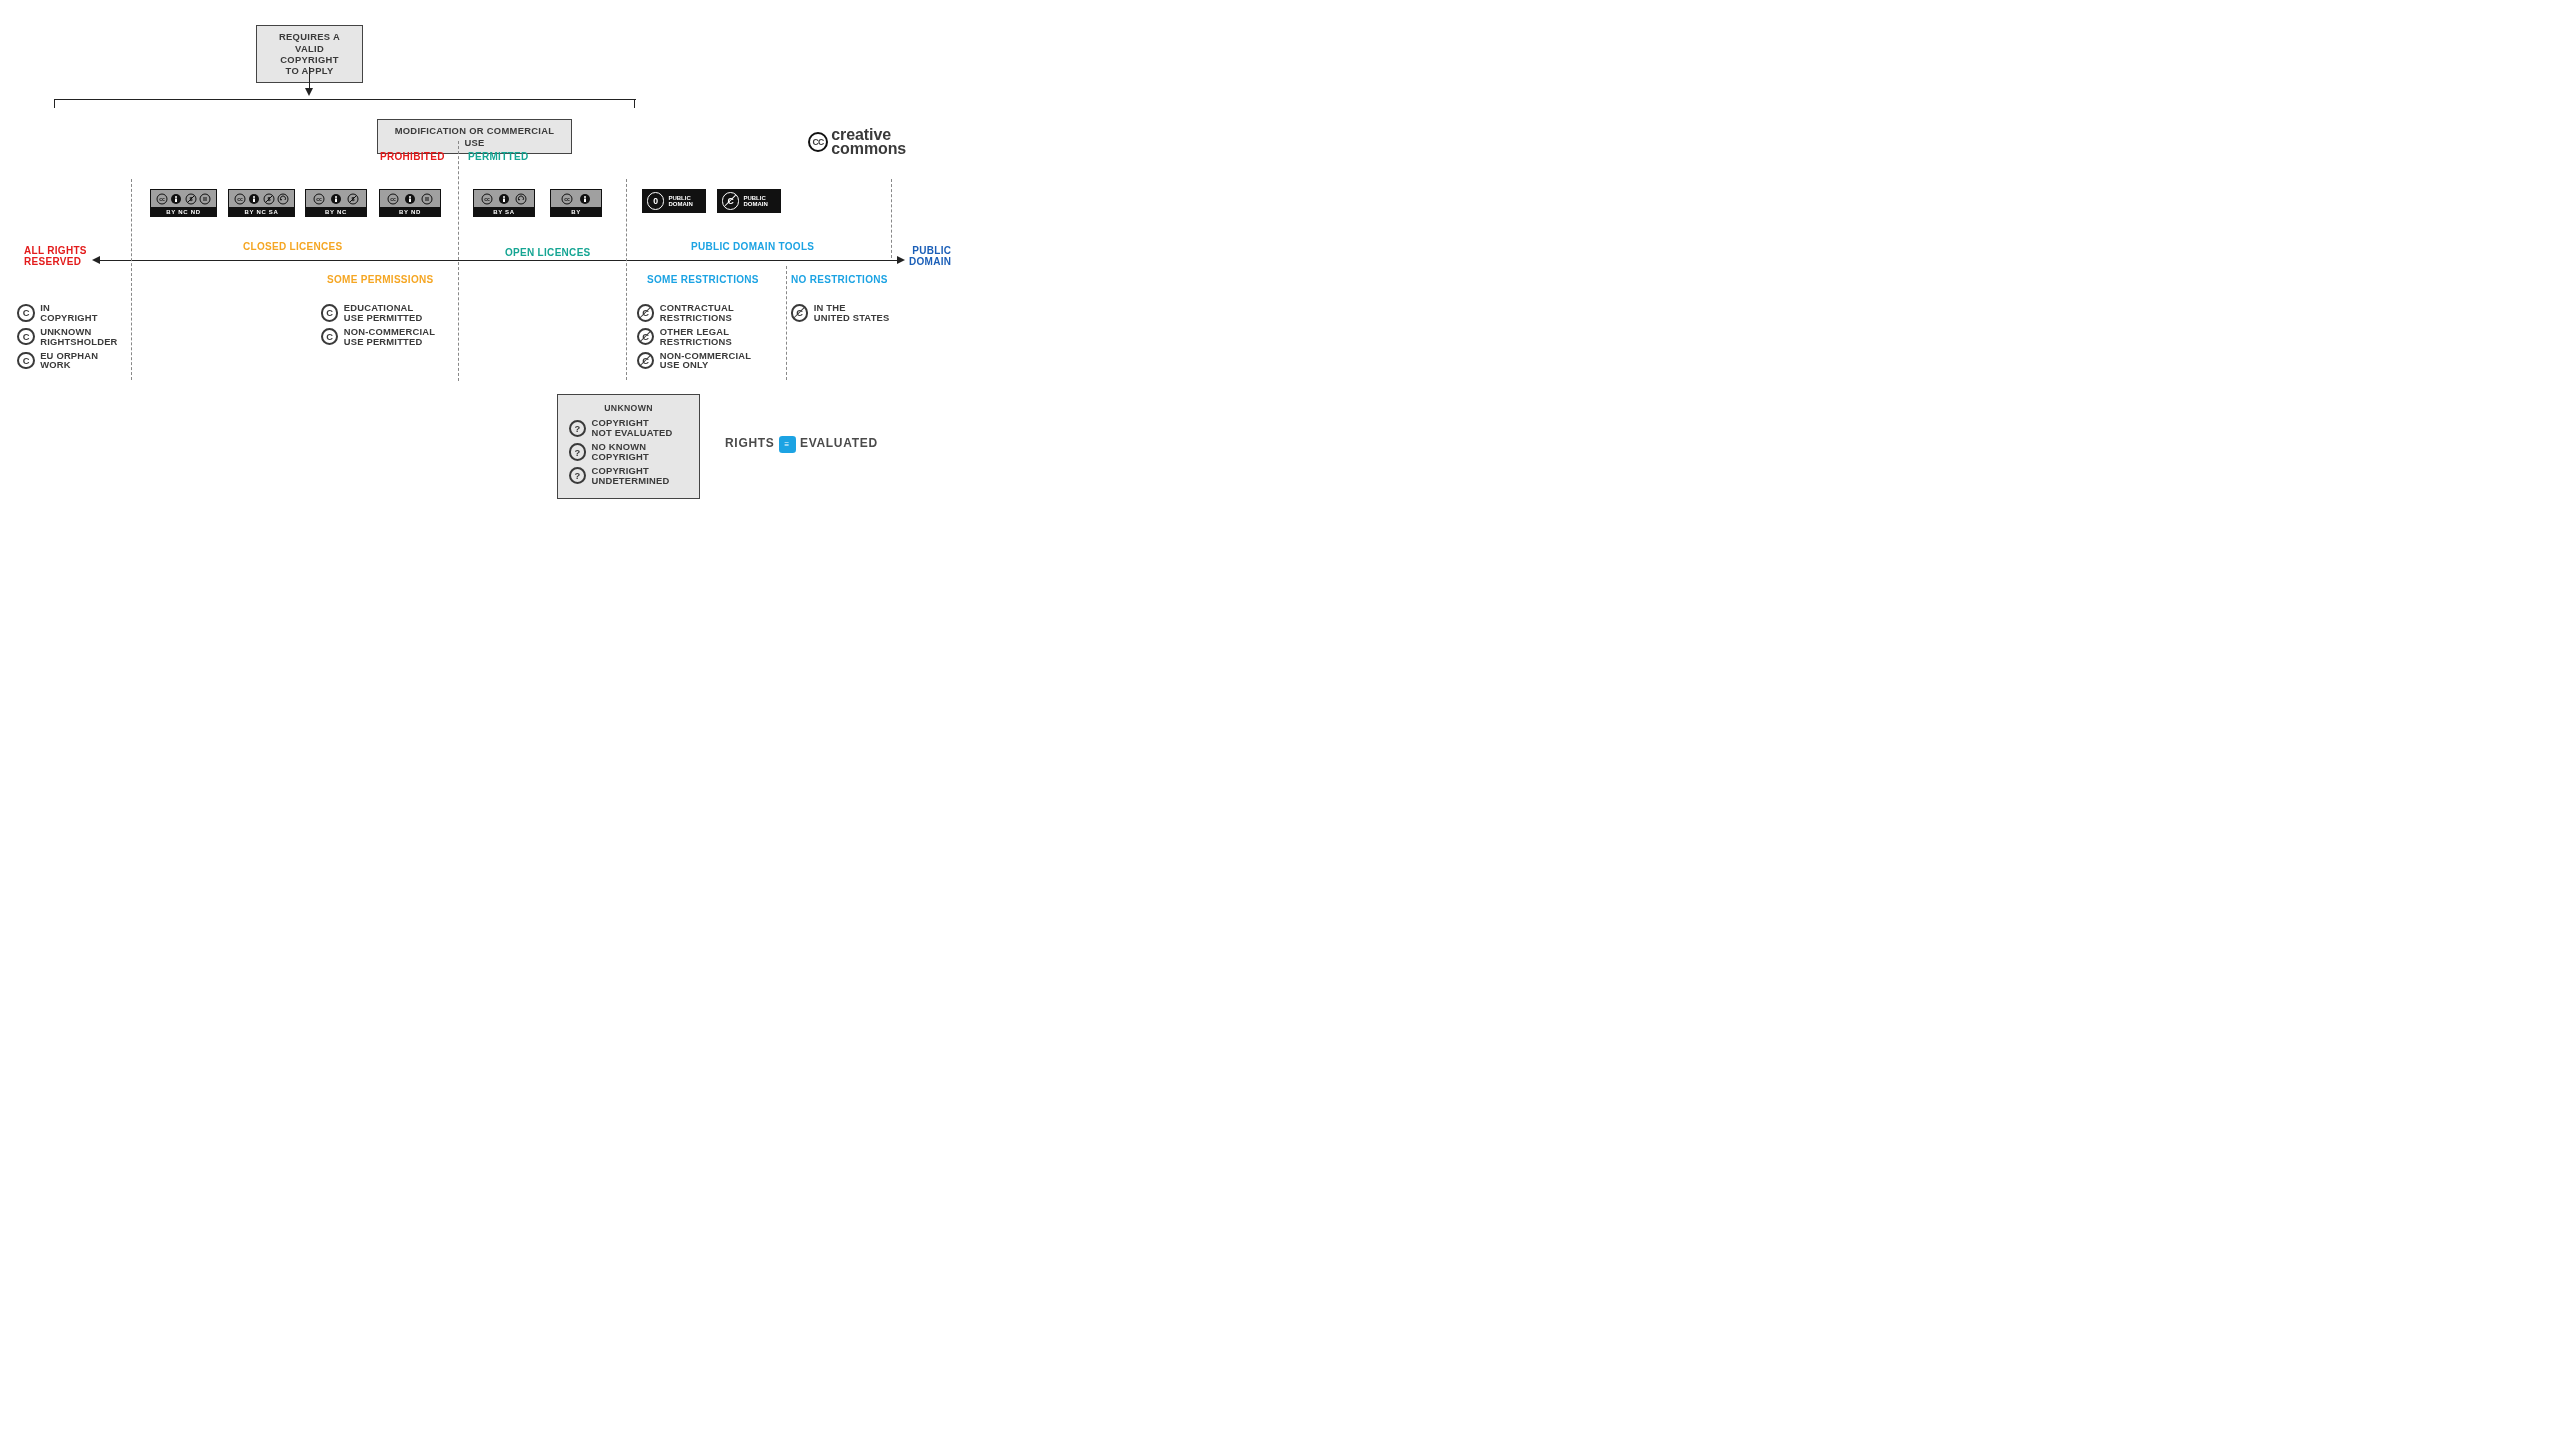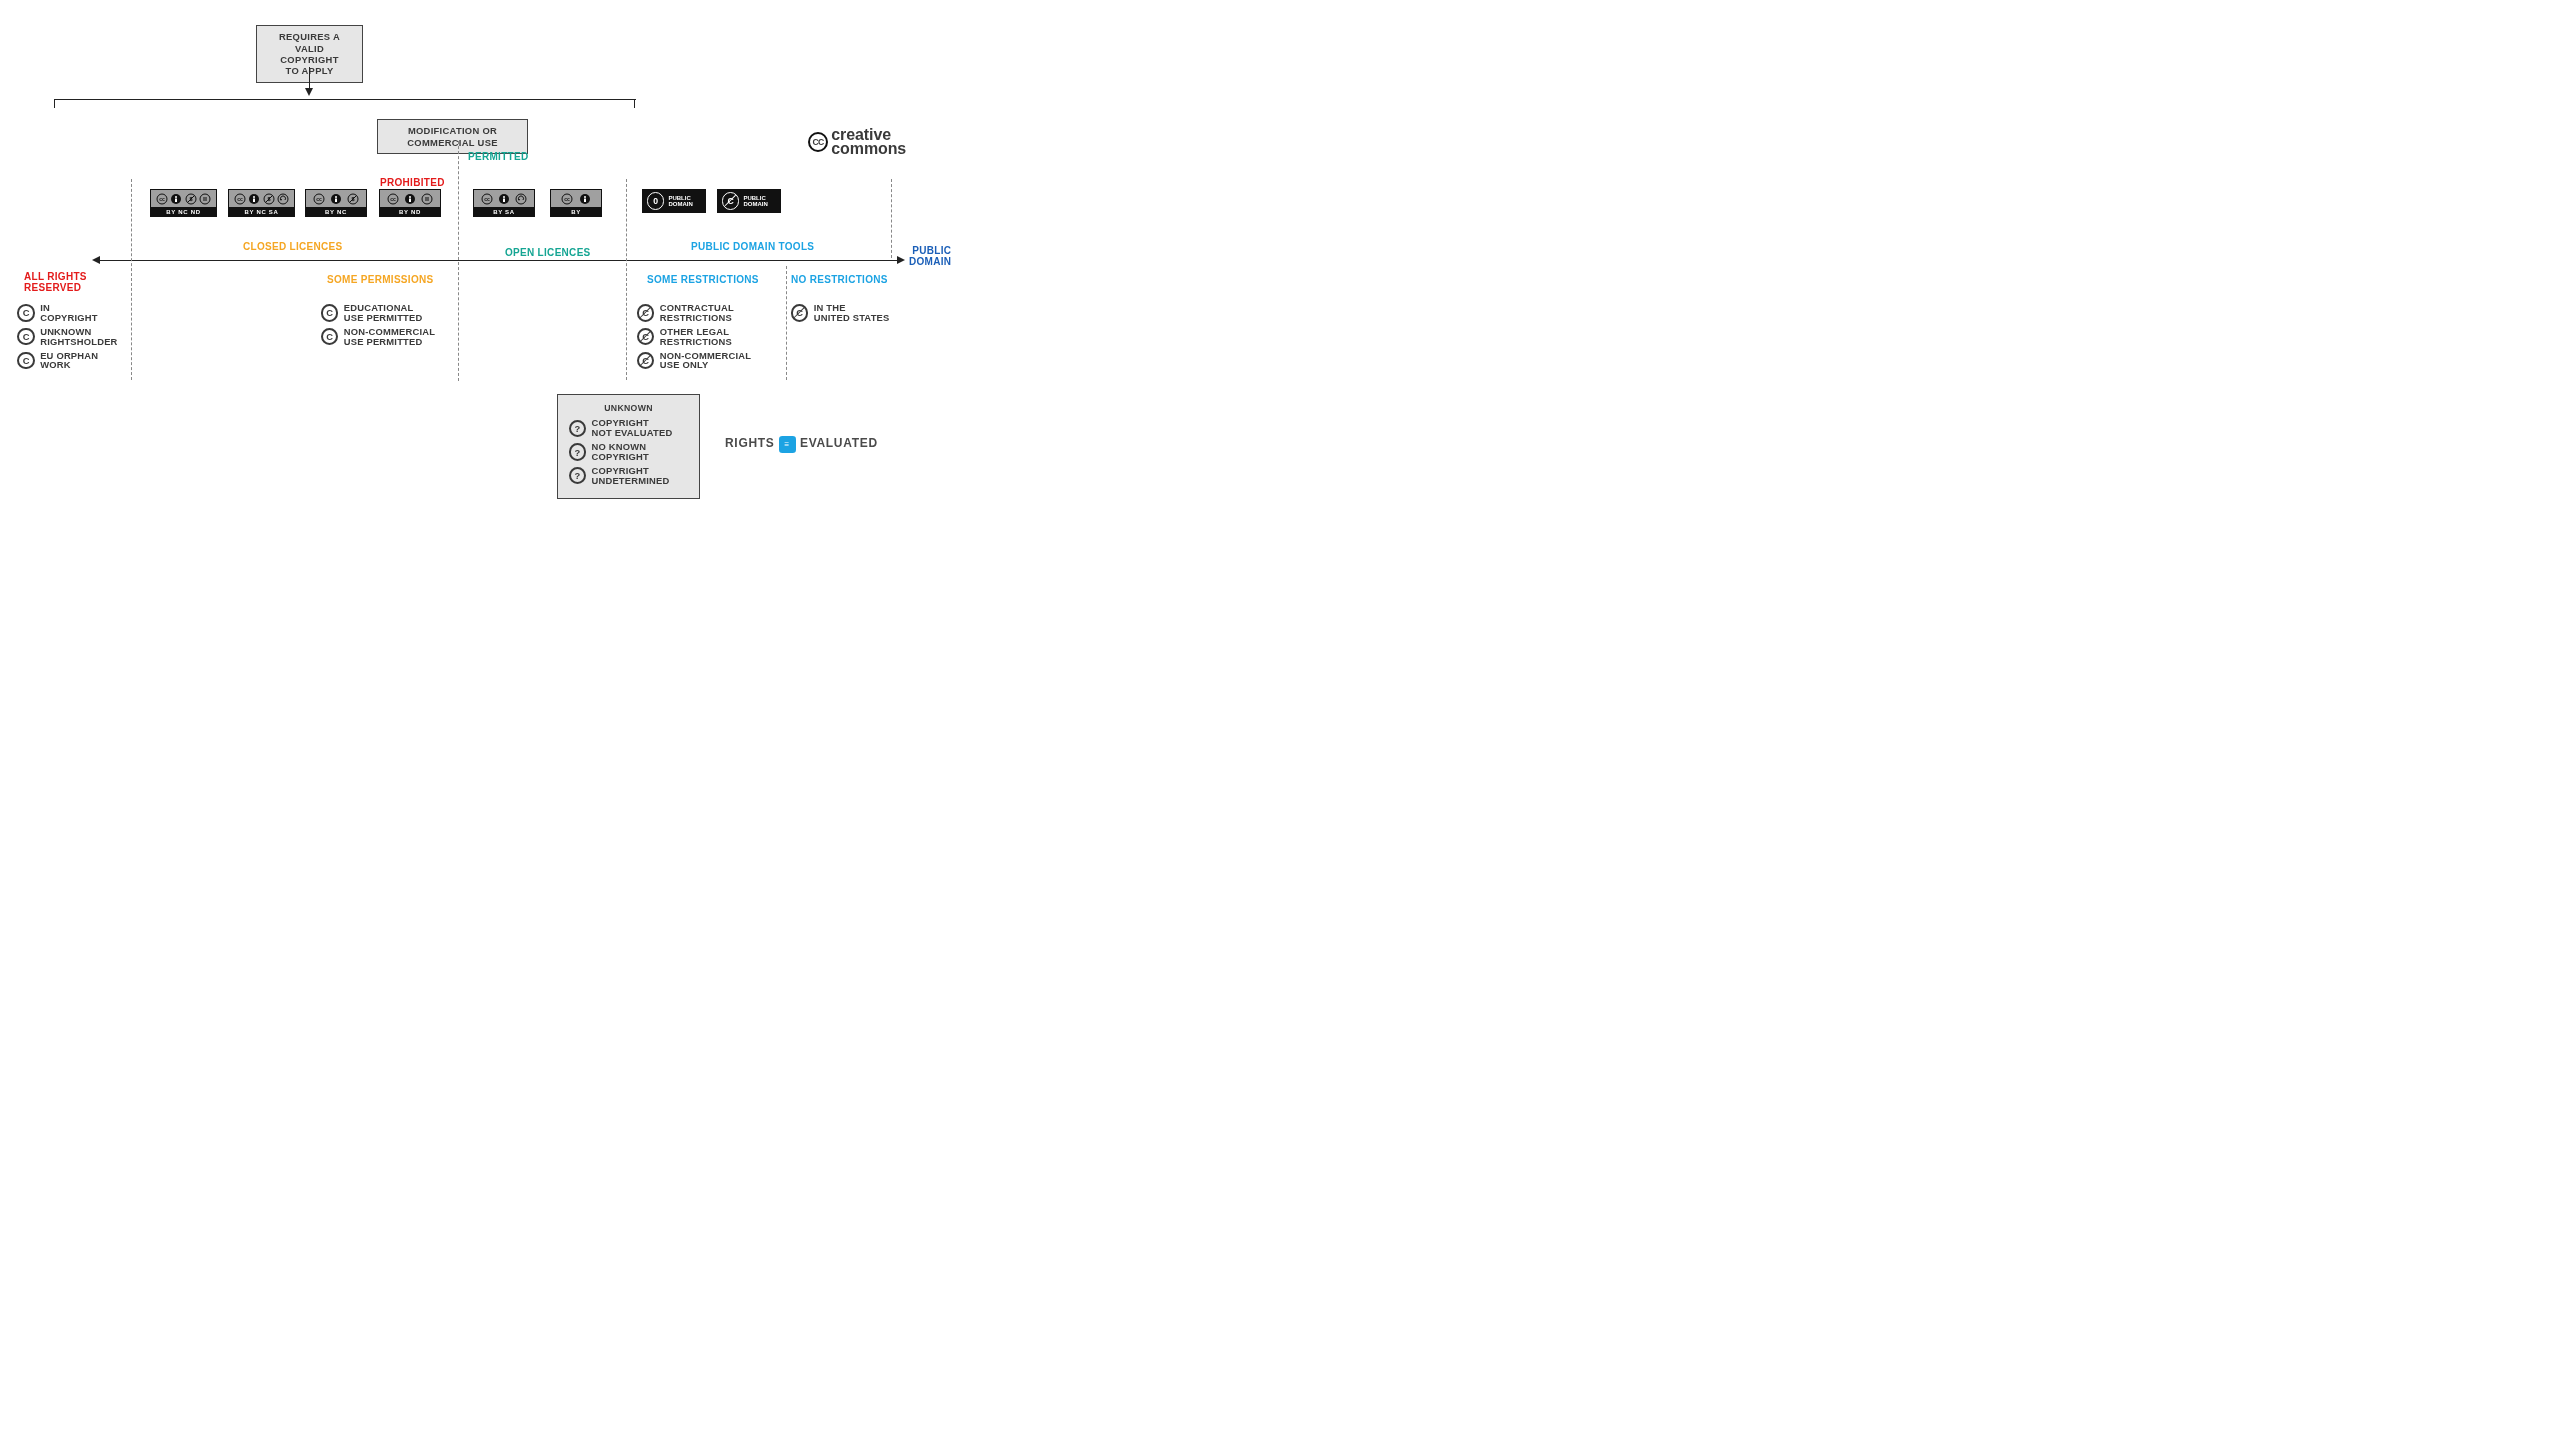--- a/index.html
+++ b/index.html
@@ -22,21 +22,21 @@
   letter-spacing: 0.3px;
   line-height: 1.2;
 }
 .label {
   position: absolute;
   font-weight: 800;
   font-size: 10px;
   letter-spacing: 0.3px;
   line-height: 1.1;
 }
-.red { color: #e31b1b; margin-top: 26px; }
+.red { color: #e31b1b; }
 .teal { color: #15a593; }
 .orange { color: #f5a623; }
 .skyblue { color: #1ca3e3; }
 .blue { color: #1b5fb8; }
 .dashed-v {
   position: absolute;
   border-left: 1.3px dashed #888;
 }
 .axis {
   position: absolute;
@@ -235,21 +235,21 @@
   <span>TO APPLY</span>
 </div>
 
 <div class="bracket-v" style="left:309px; top:67px; height:24px;"></div>
 <div class="arrow-down" style="left:305px; top:88px;"></div>
 
 <div class="bracket-h" style="left:54px; top:99px; width:582px;"></div>
 <div class="bracket-v" style="left:54px; top:99px; height:9.4px;"></div>
 <div class="bracket-v" style="left:634px; top:99px; height:9.4px;"></div>
 
-<div class="box" style="left:377px; top:119px; width:151px;">
+<div class="box" style="left:377px; top:119px; width:195px;">
   <span>MODIFICATION OR COMMERCIAL USE</span>
 </div>
 
 <div class="label red" style="left:380px; top:151px;"><span>PROHIBITED</span></div>
 <div class="label teal" style="left:468px; top:151px;"><span>PERMITTED</span></div>
 
 <div class="cc-logo" style="left:808px; top:128px;">
   <div class="circle">
       <span>CC</span>
     </div>

